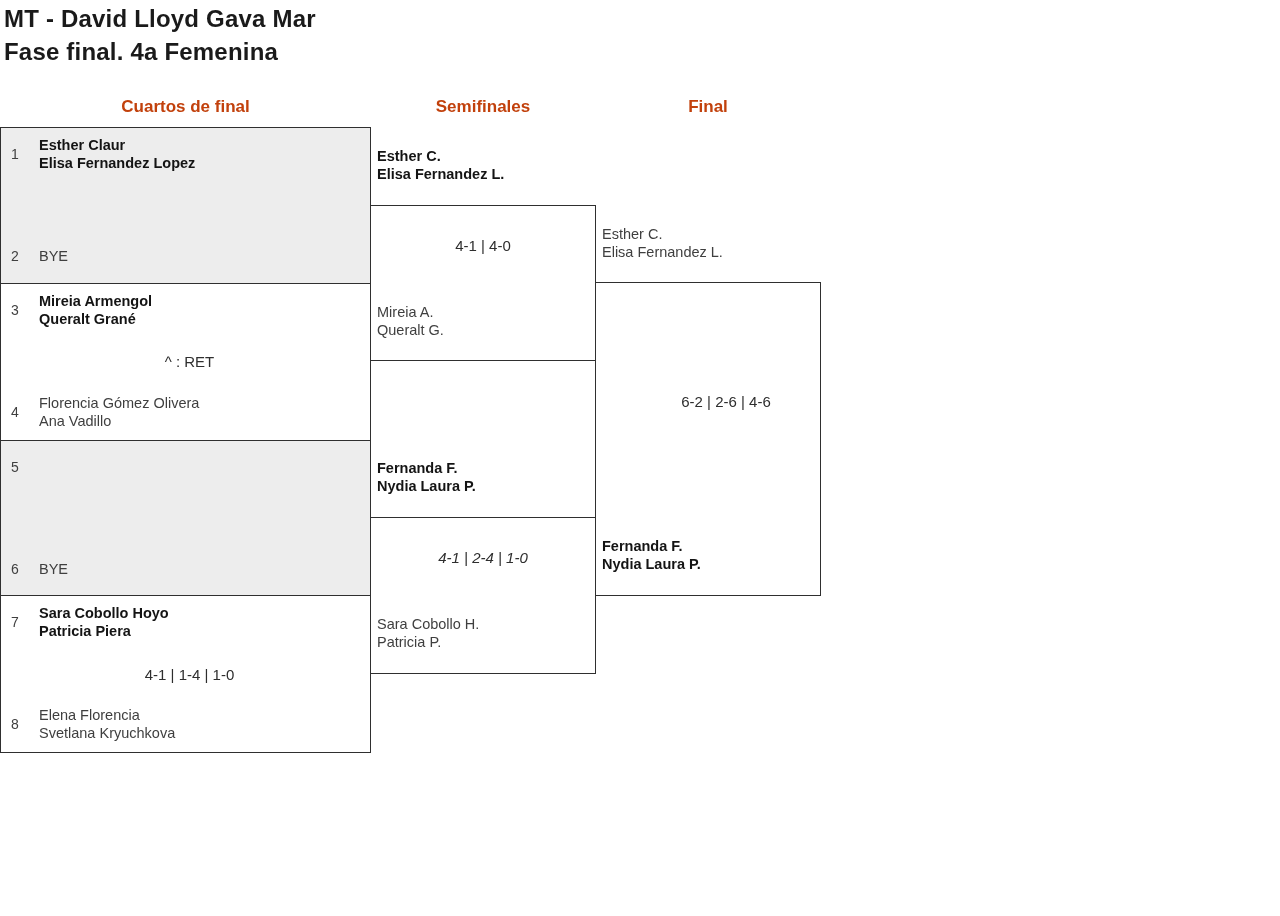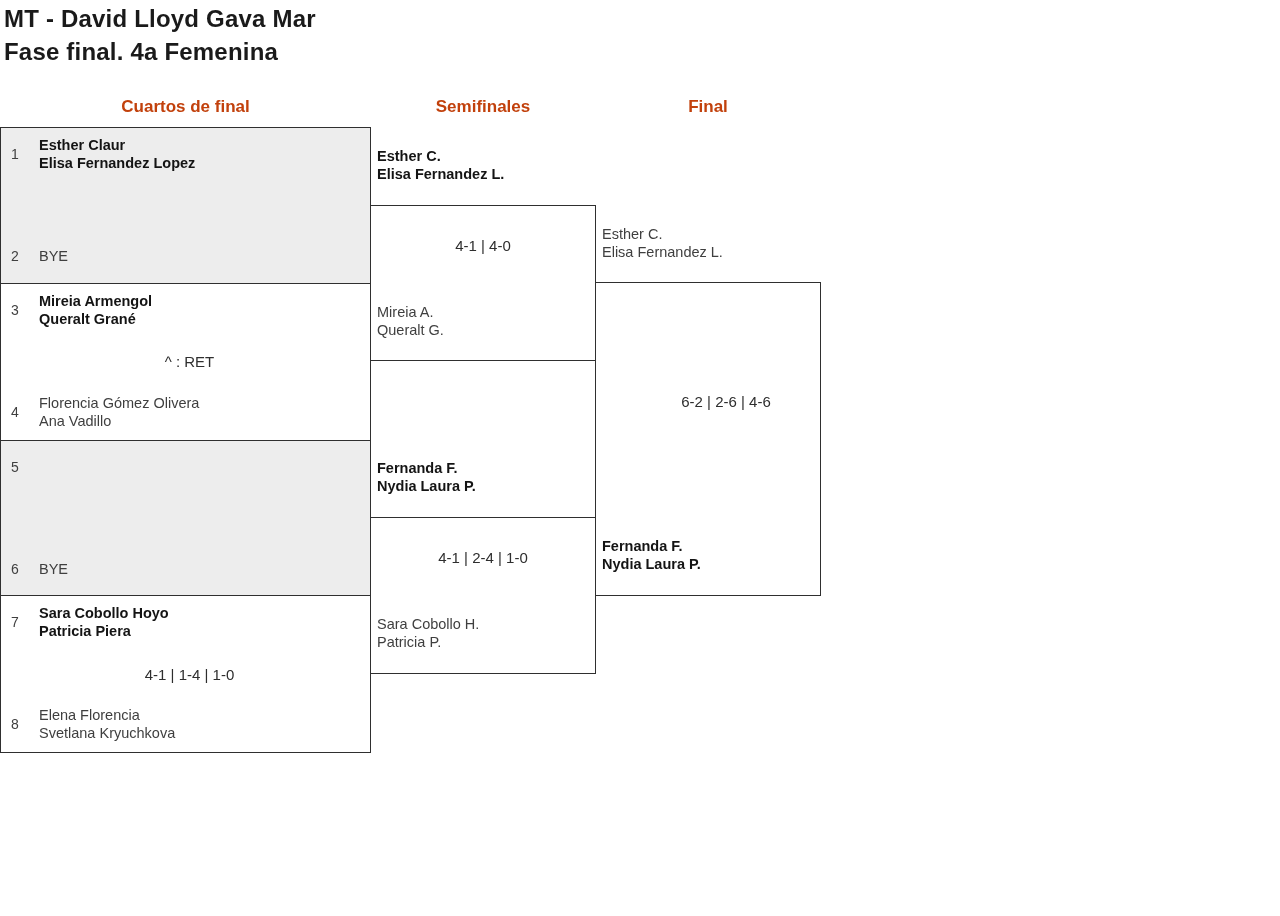--- a/index.html
+++ b/index.html
@@ -133,21 +133,21 @@
   <div class="lbl" style="left:377px;top:303px;">
     <span class="name-line">Mireia A.</span>
     <span class="name-line">Queralt G.</span>
   </div>
 
   <div class="box sf" style="top:517px;height:157px;"></div>
   <div class="lbl winner" style="left:377px;top:459px;">
     <span class="name-line">Fernanda F.</span>
     <span class="name-line">Nydia Laura P.</span>
   </div>
-  <div class="score" style="left:370px;width:226px;top:549px;">4-1 | 2-4 | 1-0</div>
+  <div class="score" style="left:370px;width:226px;top:549px;font-style:italic;">4-1 | 2-4 | 1-0</div>
   <div class="lbl" style="left:377px;top:615px;">
     <span class="name-line">Sara Cobollo H.</span>
     <span class="name-line">Patricia P.</span>
   </div>
 
   <div class="box fin" style="top:282px;height:314px;"></div>
   <div class="lbl" style="left:602px;top:225px;">
     <span class="name-line">Esther C.</span>
     <span class="name-line">Elisa Fernandez L.</span>
   </div>

